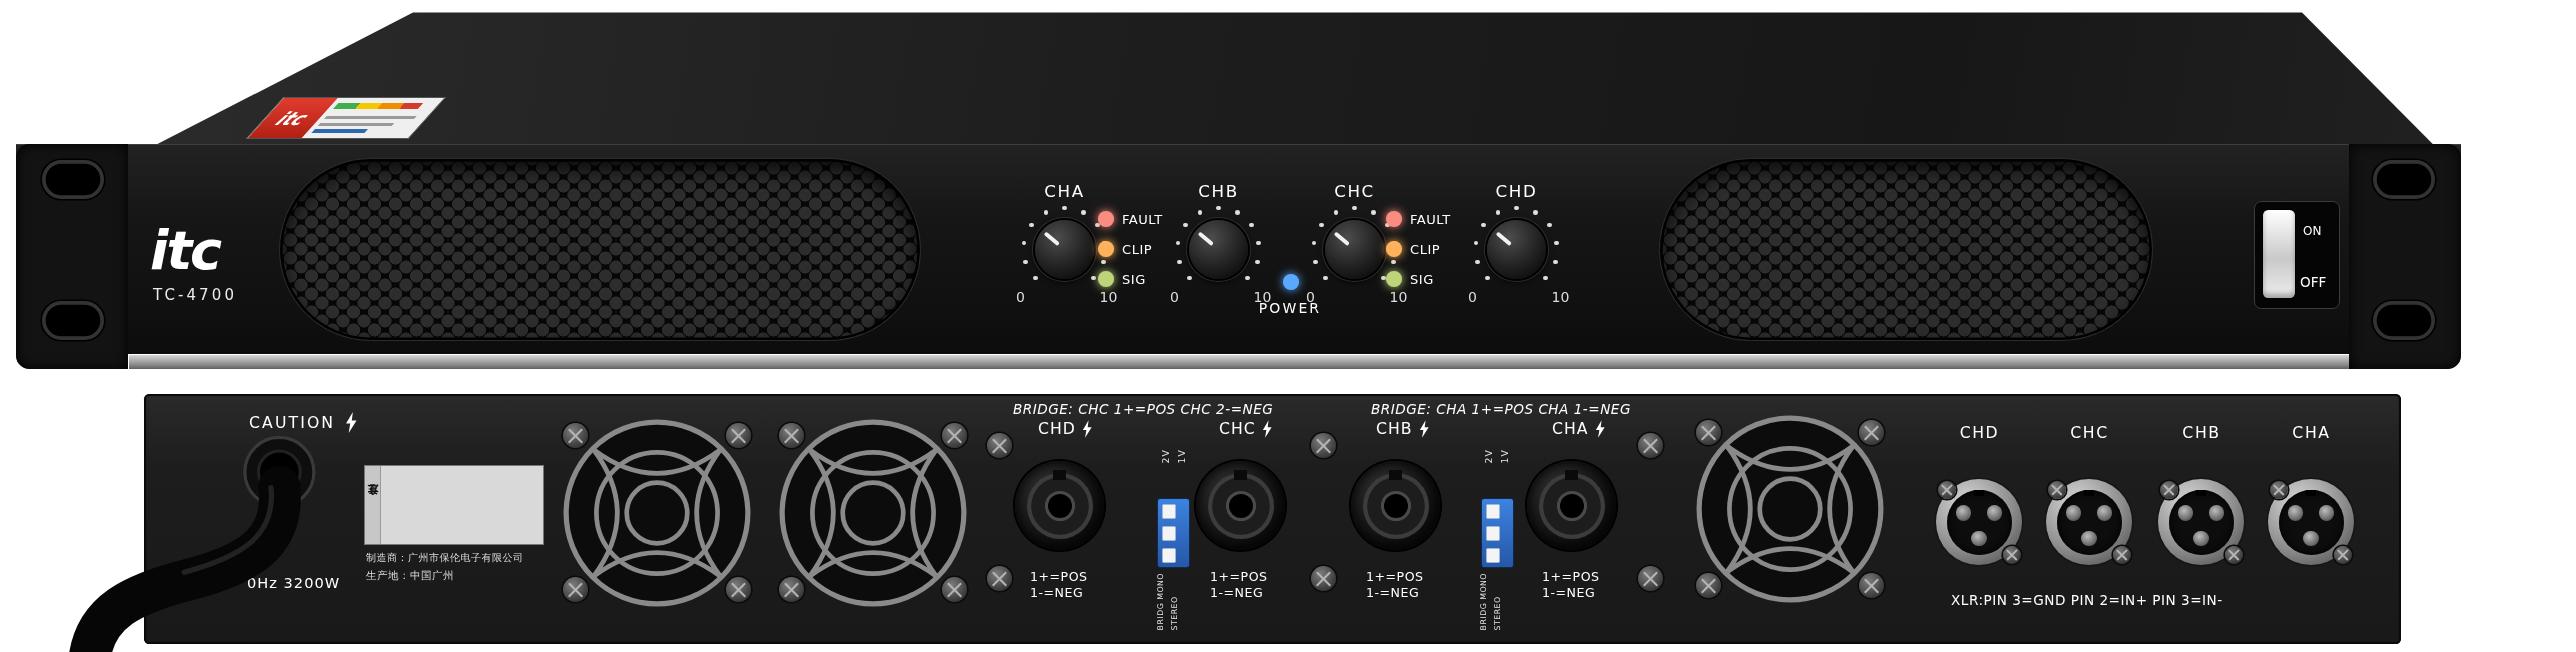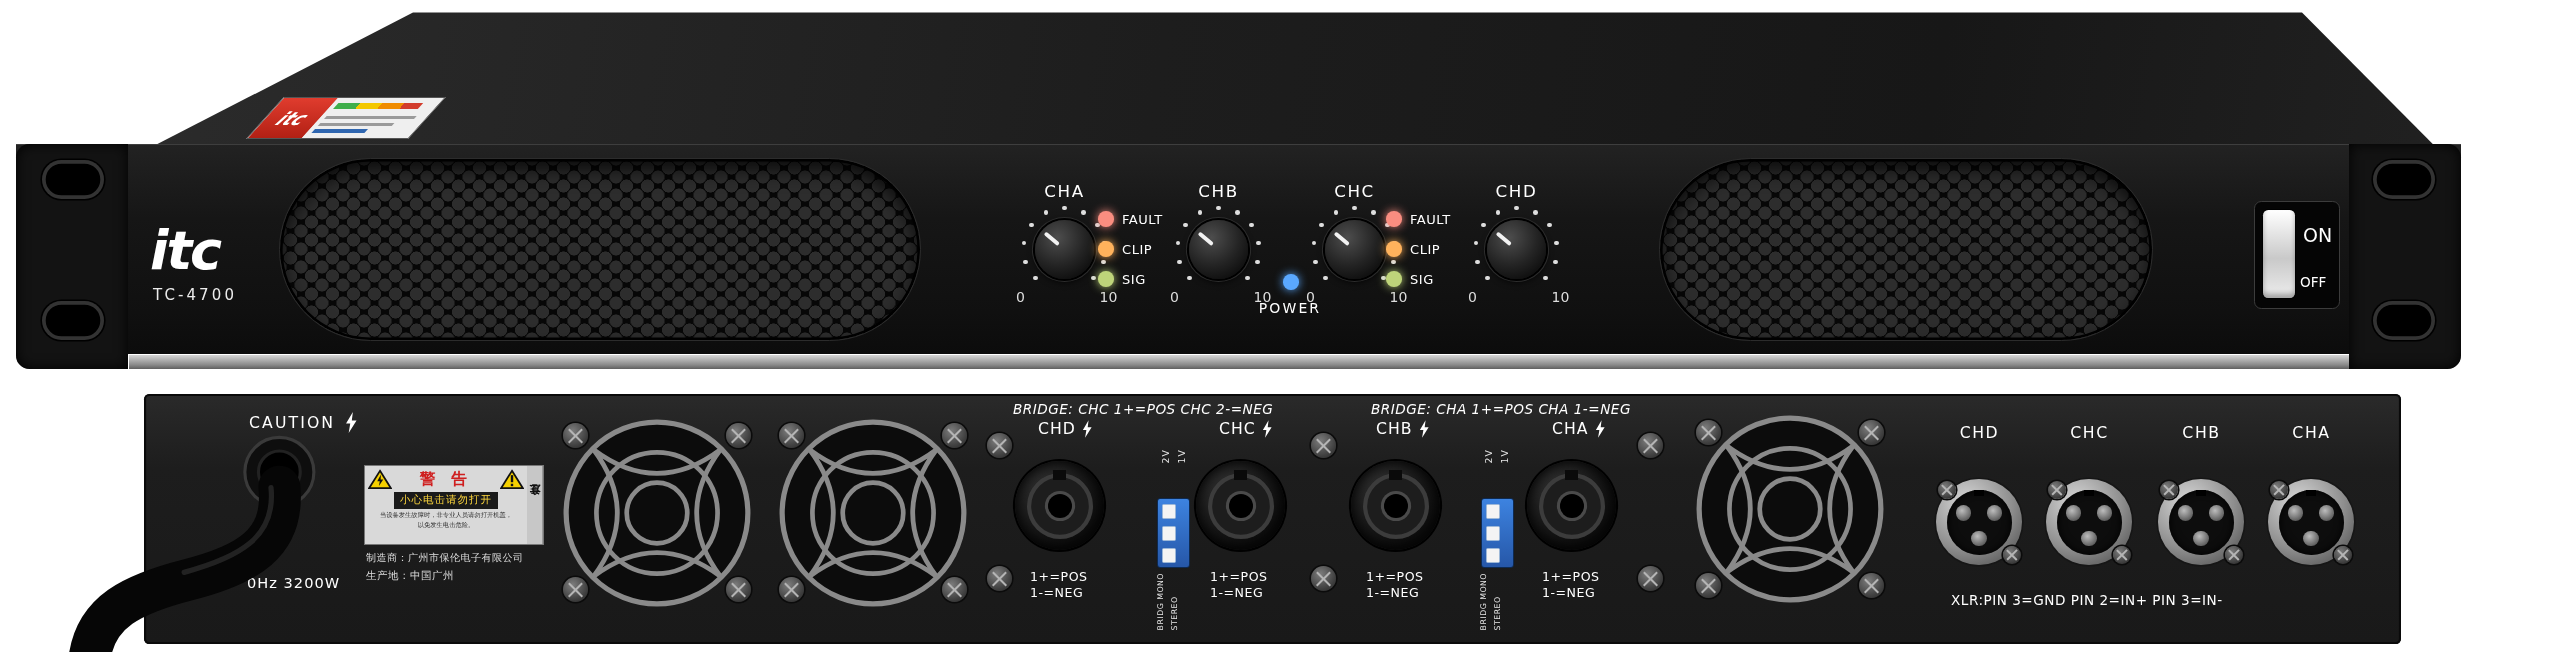--- a/index.html
+++ b/index.html
@@ -102,21 +102,21 @@
 
   .pswitch {
     position:absolute; left:2254px; top:201px; width:86px; height:108px;
     background:#050505; border:1.6px solid #3c3c3c; border-radius:7.3px;
   }
   .rocker {
     position:absolute; left:8.4px; top:8.4px; width:32px; height:88px; border-radius:5.2px;
     background: linear-gradient(180deg,#ffffff,#c9c9c9 55%,#ededed);
     box-shadow: inset 0 -4.2px 5.2px rgba(0,0,0,.3), 0 0 0 1px #000;
   }
-  .sw-on  { position:absolute; left:48px; top:22px;  font-size:19px; color:#fff; }
+  .sw-on  { position:absolute; left:48px; top:22px;  font-size:12px; color:#fff; }
   .sw-off { position:absolute; left:45px; top:72px; font-size:13.6px; color:#fff; }
 
   
   .rear {
     position:absolute; left:144px; top:394px; width:2257px; height:250px;
     background: linear-gradient(180deg,#2a2a2a,#1d1d1d 30%,#191919);
     border-radius:5.2px; box-shadow: inset 0 0 0 2.1px #0a0a0a;
   }
   .caution { position:absolute; left:105px; top:18px; display:flex; align-items:center; gap:9.4px;
     font-size:15.7px; letter-spacing:2.1px; color:#fff; }
@@ -340,37 +340,20 @@
   <section class="rear">
 
     <div class="caution">
       <span>CAUTION</span>
       <svg class="bolt" viewBox="0 0 12 20">
           <path d="M7.5 0 L1 11 H5 L3.5 20 L11 8 H6.5 Z" fill="#fff"></path>
         </svg>
     </div>
 
     <div class="sticker">
-      <div class="stk-main">
-        <div class="stk-head">
-          <svg class="tri" viewBox="0 0 22 19">
-            <path d="M11 1.5 L21 17.5 H1 Z" fill="#f5d000" stroke="#111" stroke-width="1.6"></path>
-            <path d="M11.8 5 L8.5 11 H10.8 L10 15.5 L14 9.5 H11.6 Z" fill="#111"></path>
-          </svg>
-          <span class="stk-title">警 告</span>
-          <svg class="tri" viewBox="0 0 22 19">
-            <path d="M11 1.5 L21 17.5 H1 Z" fill="#f5d000" stroke="#111" stroke-width="1.6"></path>
-            <rect x="9.9" y="5.5" width="2.2" height="6.5" fill="#111"></rect>
-            <rect x="9.9" y="13.4" width="2.2" height="2.2" fill="#111"></rect>
-          </svg>
-        </div>
-        <div class="stk-sub">小心电击请勿打开</div>
-        <div class="stk-small">当设备发生故障时，非专业人员请勿打开机盖，</div>
-        <div class="stk-small">以免发生电击危险。</div>
-      </div>
       <div class="stk-side">注意</div>
     </div>
 
     <div class="rear-text mfr1">制造商：广州市保伦电子有限公司</div>
     <div class="rear-text mfr2">生产地：中国广州</div>
     <div class="rear-text rating">0Hz  3200W</div>
 
     <div class="fan" style="left:419px;top:24.6px">
       <svg viewBox="-180 -180 360 360" width="188" height="188">
         <circle r="174" fill="#0c0c0c" stroke="#8a8a8a" stroke-width="10"></circle>

